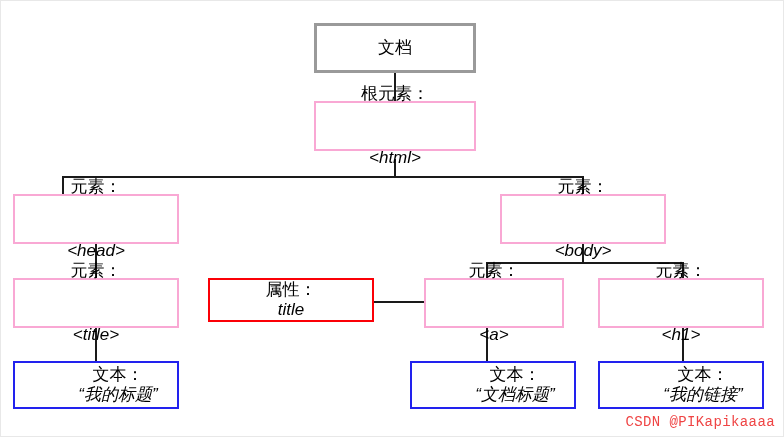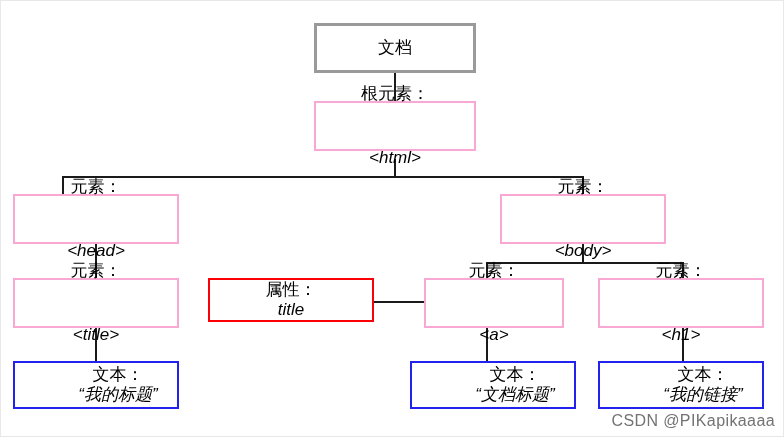--- a/index.html
+++ b/index.html
@@ -60,26 +60,26 @@
     height: 2px;
     background: #1a1a1a;
     z-index: 1;
   }
 
   
   .watermark {
     position: absolute;
     right: 8px;
     bottom: 6px;
-    font-size: 16px;
-    color: #737373;
+    font-size: 14px;
+    color: #ef4444;
     letter-spacing: 0.4px;
     white-space: nowrap;
     z-index: 5;
-    font-family: Liberation Sans, sans-serif;
+    font-family: Liberation Mono, monospace;
   }
 </style>
 </head>
 <body>
 
 <div id="canvas">
 
   <div class="vline" style="left:393px; top:71px; height:30px;"></div>
 
   <div class="vline" style="left:393px; top:158px; height:18px;"></div>

